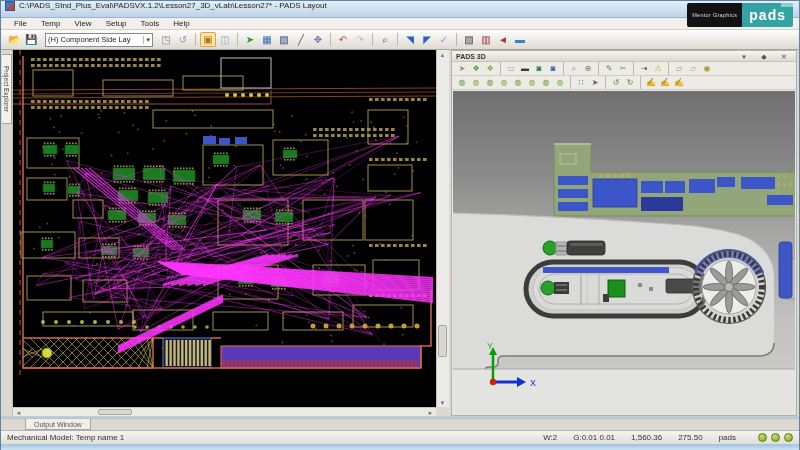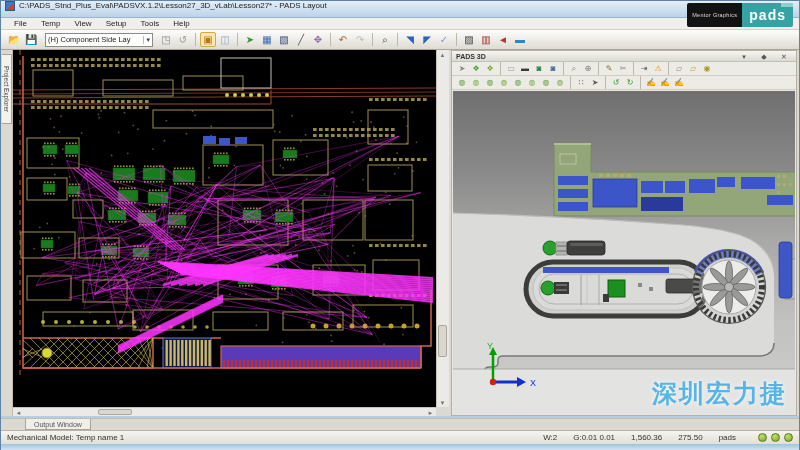--- a/index.html
+++ b/index.html
@@ -1227,21 +1227,20 @@
           <g>
             <line x1="40" y1="291" x2="40" y2="262" stroke="#00a000" stroke-width="2.5"></line>
             <polygon points="40,256 36,264 44,264" fill="#00a000"></polygon>
             <line x1="40" y1="291" x2="66" y2="291" stroke="#1030d0" stroke-width="3"></line>
             <polygon points="73,291 64,286 64,296" fill="#1030d0"></polygon>
             <circle cx="40" cy="291" r="3.2" fill="#d02010"></circle>
             <text x="34" y="258" font-size="9" fill="#2aaa2a" font-family="Liberation Sans,sans-serif">Y</text>
             <text x="77" y="295" font-size="9" fill="#1030d0" font-family="Liberation Sans,sans-serif">X</text>
           </g>
         </svg>
-        <div class="watermark" style="color: rgb(85, 181, 232);">深圳宏力捷</div>
       </div>
     </div>
   </div>
 
   <div class="tabrow">
     <div class="outtab">Output Window</div>
   </div>
 
   <div class="statusbar">
     <span class="msg">Mechanical Model: Temp name 1</span>

